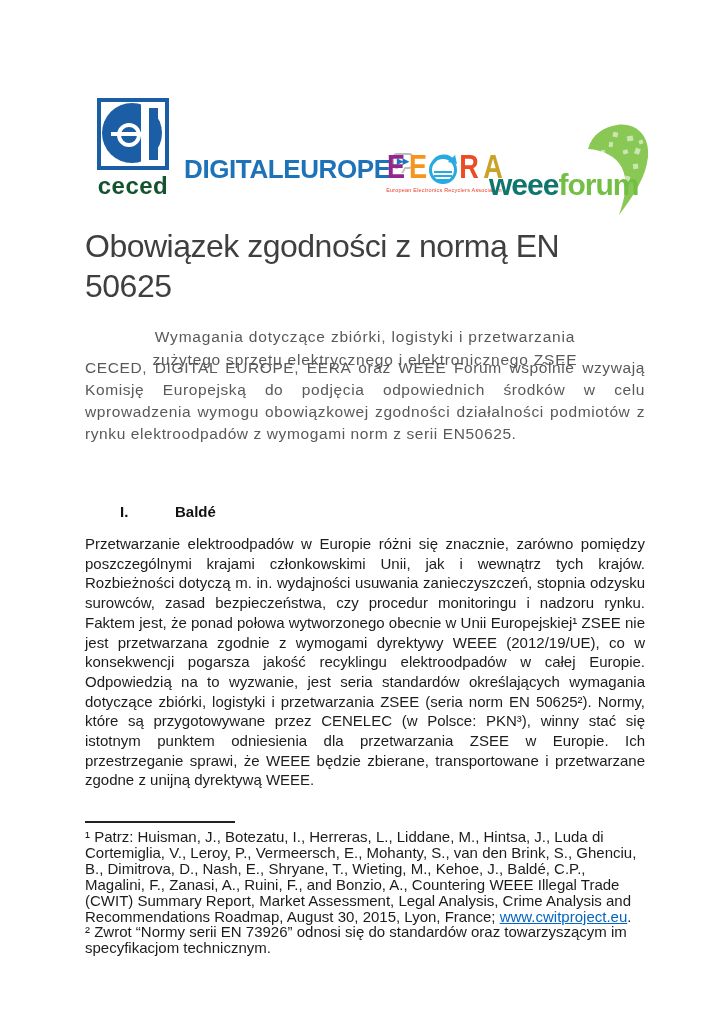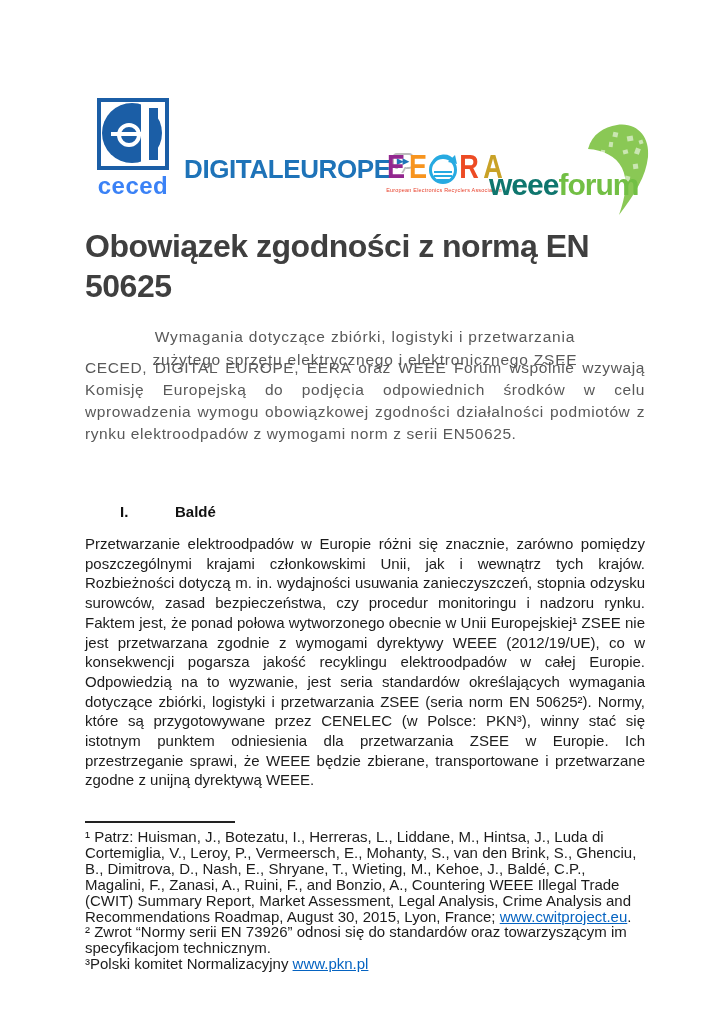--- a/index.html
+++ b/index.html
@@ -12,21 +12,21 @@
   .logo{position:absolute;}
 
   
   .ceced{left:2px;top:2px;width:92px;text-align:center;}
   .ceced-mark{width:64px;height:64px;border:4px solid #1b5ea6;margin:0 auto;position:relative;background:#fff;}
   .ceced-circle{position:absolute;left:1px;top:1px;width:60px;height:60px;background:#1b5ea6;border-radius:50%;}
   .ceced-slot{position:absolute;left:40px;top:0;width:8px;height:100%;background:#fff;}
   .ceced-tail{position:absolute;left:48px;top:6px;width:9px;height:52px;background:#1b5ea6;}
   .ceced-ring{position:absolute;left:16px;top:21px;width:16px;height:16px;border:4px solid #fff;border-radius:50%;}
   .ceced-line{position:absolute;left:10px;top:30px;width:30px;height:4px;background:#fff;}
-  .ceced-label{font-weight:bold;color:#3b82f6;font-size:24px;line-height:26px;margin-top:3px;letter-spacing:0.5px;}
+  .ceced-label{font-weight:bold;color:#14532d;font-size:24px;line-height:26px;margin-top:3px;letter-spacing:0.5px;}
 
   
   .de{left:99px;top:58px;white-space:nowrap;}
   .de-text{font-size:26px;font-weight:600;color:#1e73b8;letter-spacing:-0.4px;}
   .de-bubble{display:inline-block;position:relative;top:-14px;margin-left:1px;
              border:2px solid #bcbcbc;border-radius:5px;padding:1px 3px;
              color:#1e73b8;font-size:9px;letter-spacing:-1px;background:#fff;}
   .de-bubble::after{content:"";position:absolute;left:3px;bottom:-6px;width:6px;height:6px;
              background:#fff;border-right:2px solid #bcbcbc;transform:skewX(-30deg);}
 
@@ -43,21 +43,21 @@
 
   
   .wf{left:404px;top:26px;width:156px;height:96px;}
   .wf-swoosh{position:absolute;right:-6px;top:0;}
   .wf-text{position:absolute;left:0;bottom:16px;font-size:30px;font-weight:bold;letter-spacing:-1px;white-space:nowrap;}
   .wf-weee{color:#0f766e;}
   .wf-forum{color:#72bf44;text-align:right;}
 
   
   .title-block{top:226px;}
-  .doc-title{font-size:32px;line-height:40px;color:#3f3f3f;font-weight:700;letter-spacing:-0.5px;}
+  .doc-title{font-size:32px;line-height:40px;color:#3f3f3f;font-weight:400;letter-spacing:-0.5px;}
   .doc-subtitle{text-align:center;color:#595959;font-size:15.5px;line-height:23px;letter-spacing:0.8px;margin-top:19px;}
 
   
   .intro{top:357px;color:#595959;font-size:15.5px;line-height:22px;letter-spacing:0.6px;text-align:justify;}
 
   
   .section{top:503px;font-size:15px;font-weight:bold;color:#111;}
   .sec-num{display:inline-block;margin-left:35px;width:55px;}
 
   
@@ -134,16 +134,15 @@
   <div class="content section" style="position:absolute;">
     <span class="sec-num">I.</span><span>Baldé</span>
   </div>
 
   <div class="content bodytext" style="position:absolute;">Przetwarzanie elektroodpadów w Europie różni się znacznie, zarówno pomiędzy poszczególnymi krajami członkowskimi Unii, jak i wewnątrz tych krajów. Rozbieżności dotyczą m. in. wydajności usuwania zanieczyszczeń, stopnia odzysku surowców, zasad bezpieczeństwa, czy procedur monitoringu i nadzoru rynku. Faktem jest, że ponad połowa wytworzonego obecnie w Unii Europejskiej¹ ZSEE nie jest przetwarzana zgodnie z wymogami dyrektywy WEEE (2012/19/UE), co w konsekwencji pogarsza jakość recyklingu elektroodpadów w całej Europie. Odpowiedzią na to wyzwanie, jest seria standardów określających wymagania dotyczące zbiórki, logistyki i przetwarzania ZSEE (seria norm EN 50625²). Normy, które są przygotowywane przez CENELEC (w Polsce: PKN³), winny stać się istotnym punktem odniesienia dla przetwarzania ZSEE w Europie. Ich przestrzeganie sprawi, że WEEE będzie zbierane, transportowane i przetwarzane zgodne z unijną dyrektywą WEEE.</div>
 
   <hr class="content fn-rule" style="position:absolute;">
   <div class="content footnotes" style="position:absolute;">
     <p><span>¹ Patrz: Huisman, J., Botezatu, I., Herreras, L., Liddane, M., Hintsa, J., Luda di Cortemiglia, V., Leroy, P., Vermeersch, E., Mohanty, S., van den Brink, S., Ghenciu, B., Dimitrova, D., Nash, E., Shryane, T., Wieting, M., Kehoe, J., Baldé, C.P., Magalini, F., Zanasi, A., Ruini, F., and Bonzio, A., Countering WEEE Illegal Trade (CWIT) Summary Report, Market Assessment, Legal Analysis, Crime Analysis and Recommendations Roadmap, August 30, 2015, Lyon, France; </span><span class="link">www.cwitproject.eu</span><span>.</span></p>
     <p>² Zwrot “Normy serii EN 73926” odnosi się do standardów oraz towarzyszącym im specyfikacjom technicznym.</p>
-    <p><span>³Polski komitet Normalizacyjny </span><span class="link">www.pkn.pl</span></p>
   </div>
 
 </div>
 
 </body></html>

